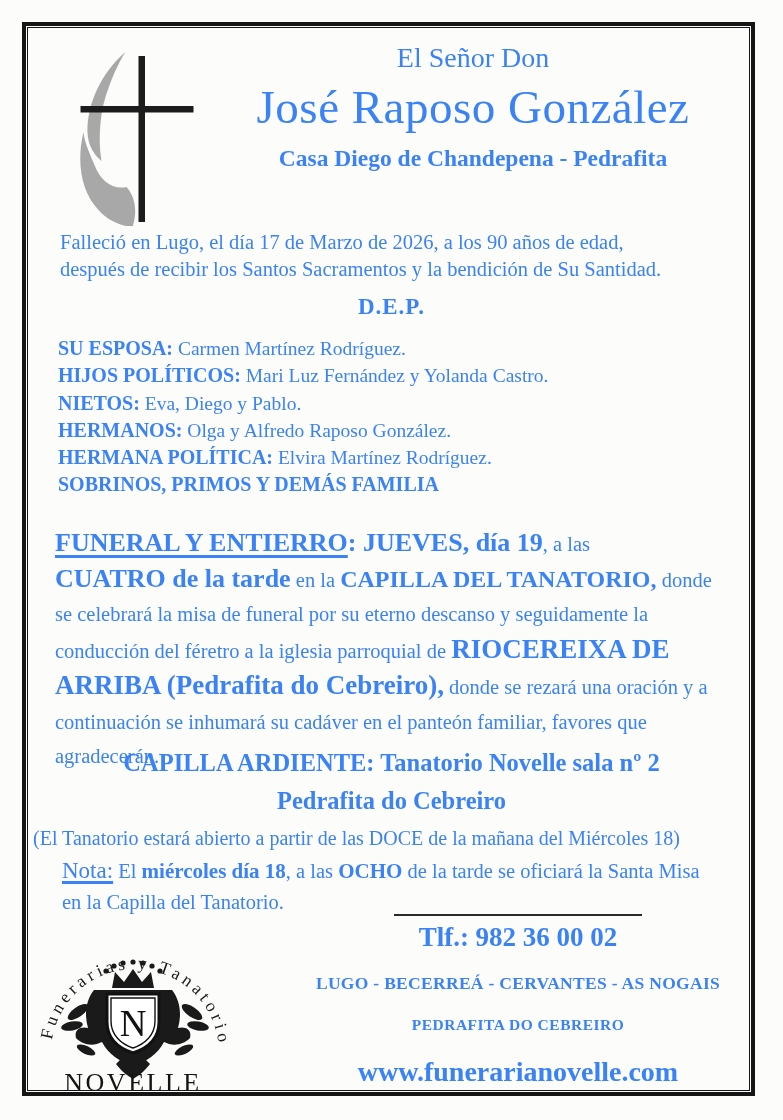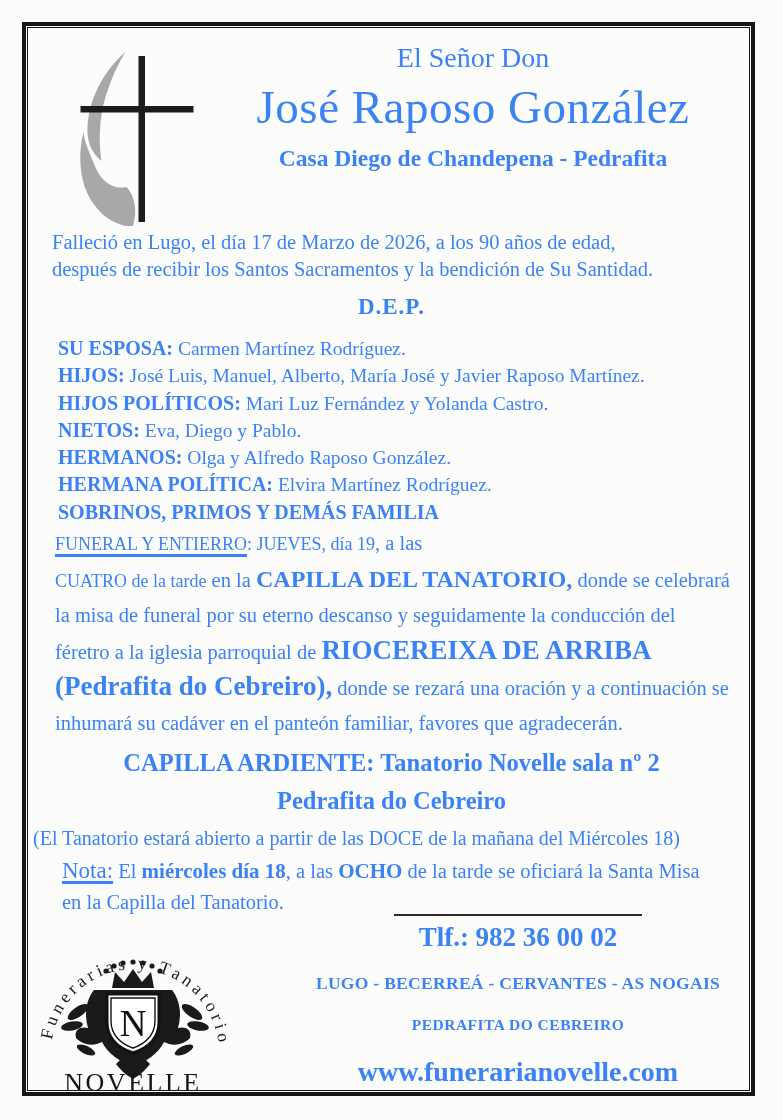--- a/index.html
+++ b/index.html
@@ -10,29 +10,29 @@
   .frame{position:absolute;left:22px;top:22px;width:725px;height:1066px;border:4px solid #161616;}
   .frame-inner{position:absolute;left:1px;top:1px;right:1px;bottom:1px;border:1px solid #161616;}
 
   .cross-flame{position:absolute;left:52px;top:44px;width:148px;height:182px;}
 
   .header-text{position:absolute;left:212px;top:42px;width:522px;text-align:center;}
   .salutation{font-size:28px;line-height:32px;}
   .deceased-name{font-size:47px;line-height:54px;margin-top:6px;letter-spacing:.5px;}
   .residence{font-size:23.5px;font-weight:bold;margin-top:11px;}
 
-  .death-para{position:absolute;left:52px;top:229px;width:678px;font-size:20.5px;line-height:27px;}
+  .death-para{position:absolute;left:60px;top:229px;width:678px;font-size:20.5px;line-height:27px;}
   .dep{position:absolute;left:0;top:294px;width:783px;text-align:center;font-size:23px;font-weight:bold;letter-spacing:1px;}
 
   .family{position:absolute;left:58px;top:335px;width:690px;font-size:19.5px;}
   .family-row{line-height:27.3px;white-space:nowrap;}
   .family-row b{font-size:20px;}
 
   .funeral{position:absolute;left:55px;top:526px;width:678px;margin:0;font-size:20.5px;line-height:34.5px;}
-  .fbig{font-size:18px;font-weight:normal;}
+  .fbig{font-size:26px;font-weight:bold;}
   .fu{text-decoration:underline;text-underline-offset:4px;text-decoration-thickness:2.5px;}
   .fchapel{font-size:24px;font-weight:bold;}
   .fparish{font-size:27px;font-weight:bold;}
 
   .wake-head{position:absolute;left:40px;top:744px;width:703px;text-align:center;
     font-size:24.5px;font-weight:bold;line-height:38px;}
   .wake-head .u{text-underline-offset:4px;text-decoration-thickness:2.5px;}
 
   .open-note{position:absolute;left:33px;top:825px;width:718px;font-size:20px;line-height:26px;}
   .nota{position:absolute;left:62px;top:855px;width:660px;margin:0;font-size:20.5px;line-height:31px;}
@@ -70,21 +70,20 @@
   </div>
 
   <div class="death-para">
     <div>Falleció en Lugo, el día 17 de Marzo de 2026, a los 90 años de edad,</div>
     <div>después de recibir los Santos Sacramentos y la bendición de Su Santidad.</div>
   </div>
   <div class="dep">D.E.P.</div>
 
   <div class="family">
     <div class="family-row"><b>SU ESPOSA:</b><span> Carmen Martínez Rodríguez.</span></div>
-    <div class="family-row"><b>HIJOS:</b><span> José Luis, Manuel, Alberto, María José y Javier Raposo Martínez.</span></div>
     <div class="family-row"><b>HIJOS POLÍTICOS:</b><span> Mari Luz Fernández y Yolanda Castro.</span></div>
     <div class="family-row"><b>NIETOS:</b><span> Eva, Diego y Pablo.</span></div>
     <div class="family-row"><b>HERMANOS:</b><span> Olga y Alfredo Raposo González.</span></div>
     <div class="family-row"><b>HERMANA POLÍTICA:</b><span> Elvira Martínez Rodríguez.</span></div>
     <div class="family-row"><b>SOBRINOS, PRIMOS Y DEMÁS FAMILIA</b><span></span></div>
   </div>
 
   <p class="funeral"><span class="fbig fu">FUNERAL Y ENTIERRO</span><span class="fbig">: </span><span class="fbig">JUEVES, día 19</span><span>, a las </span><br><span class="fbig">CUATRO de la tarde</span><span> en la </span><span class="fchapel">CAPILLA DEL TANATORIO,</span><span> donde se celebrará la misa de funeral por su eterno descanso y seguidamente la conducción del féretro a la iglesia parroquial de </span><span class="fparish">RIOCEREIXA DE ARRIBA (Pedrafita do Cebreiro),</span><span> donde se rezará una oración y a continuación se inhumará su cadáver en el panteón familiar, favores que agradecerán.</span></p>
 
   <div class="wake-head">

